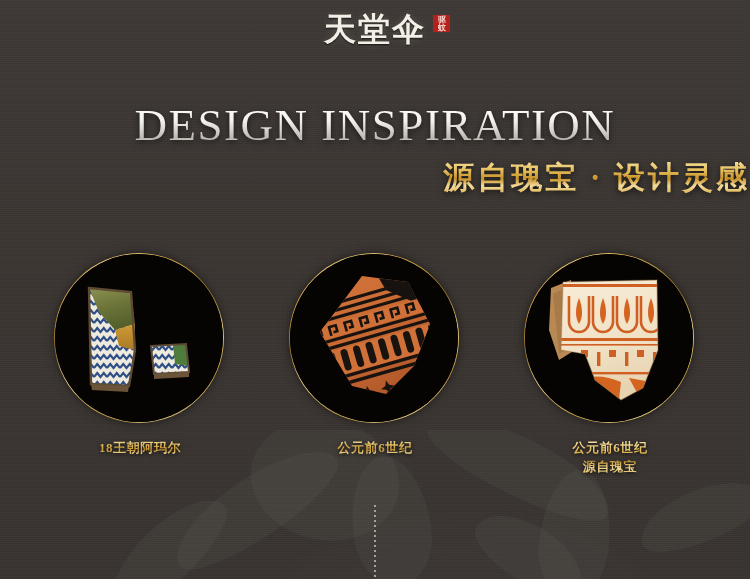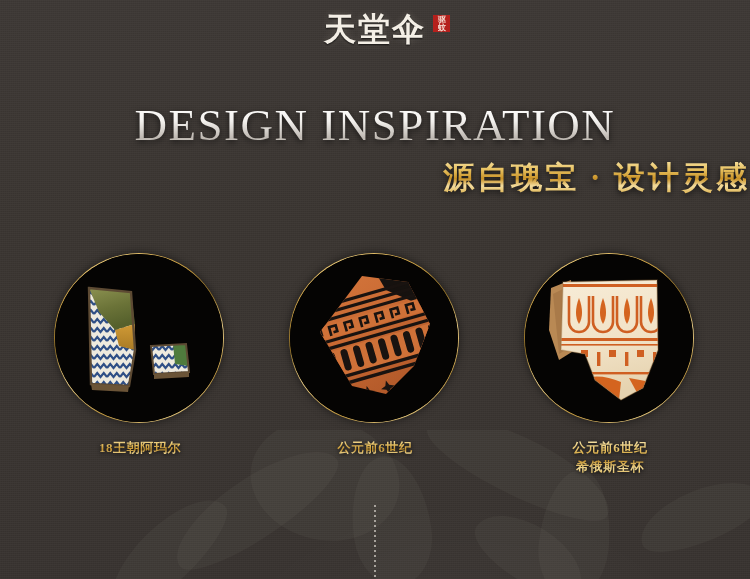--- a/index.html
+++ b/index.html
@@ -415,21 +415,21 @@
 
               <path d="M52 126 q22 -8 44 2 l-2 18 q-22 -10 -44 -2 z" fill="#d4641f"></path>
               <path d="M104 124 l22 4 l-10 18 z" fill="#d4641f"></path>
             </g>
             <path d="M38 28 L132 26 L133 96 L118 134 L96 146 L70 126 L60 100 L36 96 Z" fill="none" stroke="rgba(150,110,60,0.35)" stroke-width="1.4"></path>
           </svg>
         </div>
       </div>
       <div class="caption">
         <span class="caption-line">公元前6世纪</span>
-        <span class="caption-line">希俄斯圣杯</span>
+        <span class="caption-line">源自瑰宝</span>
       </div>
     </div>
 
   </div>
 
   <div class="divider"></div>
 
 </div>
 
 </body></html>

